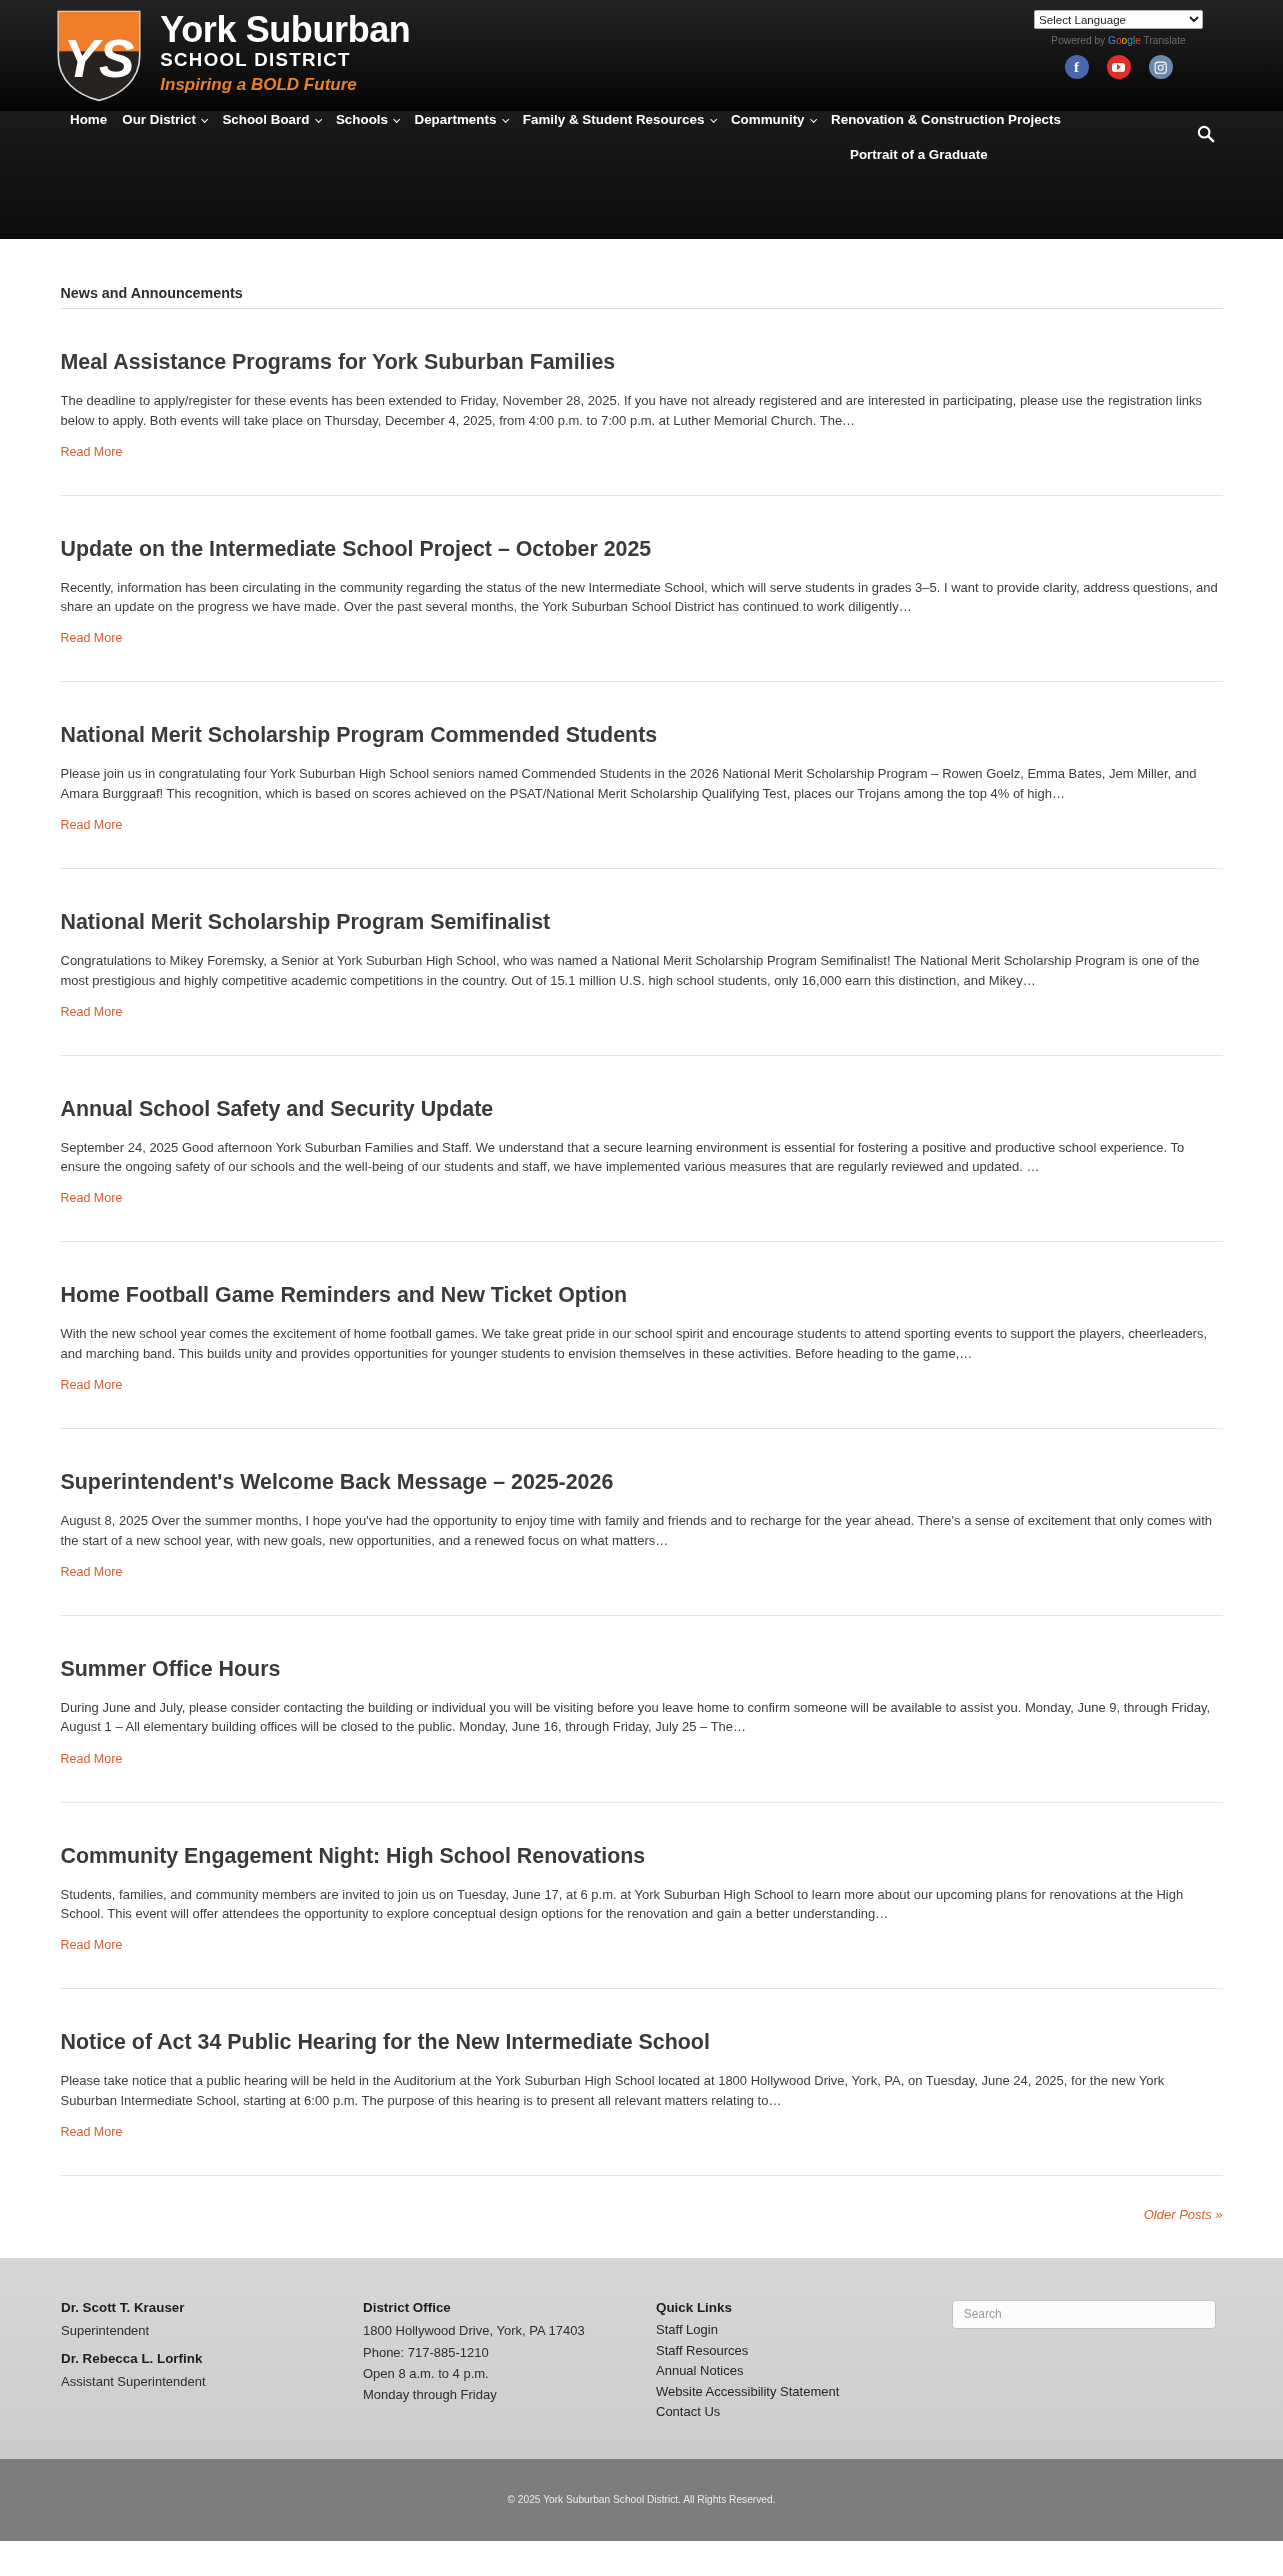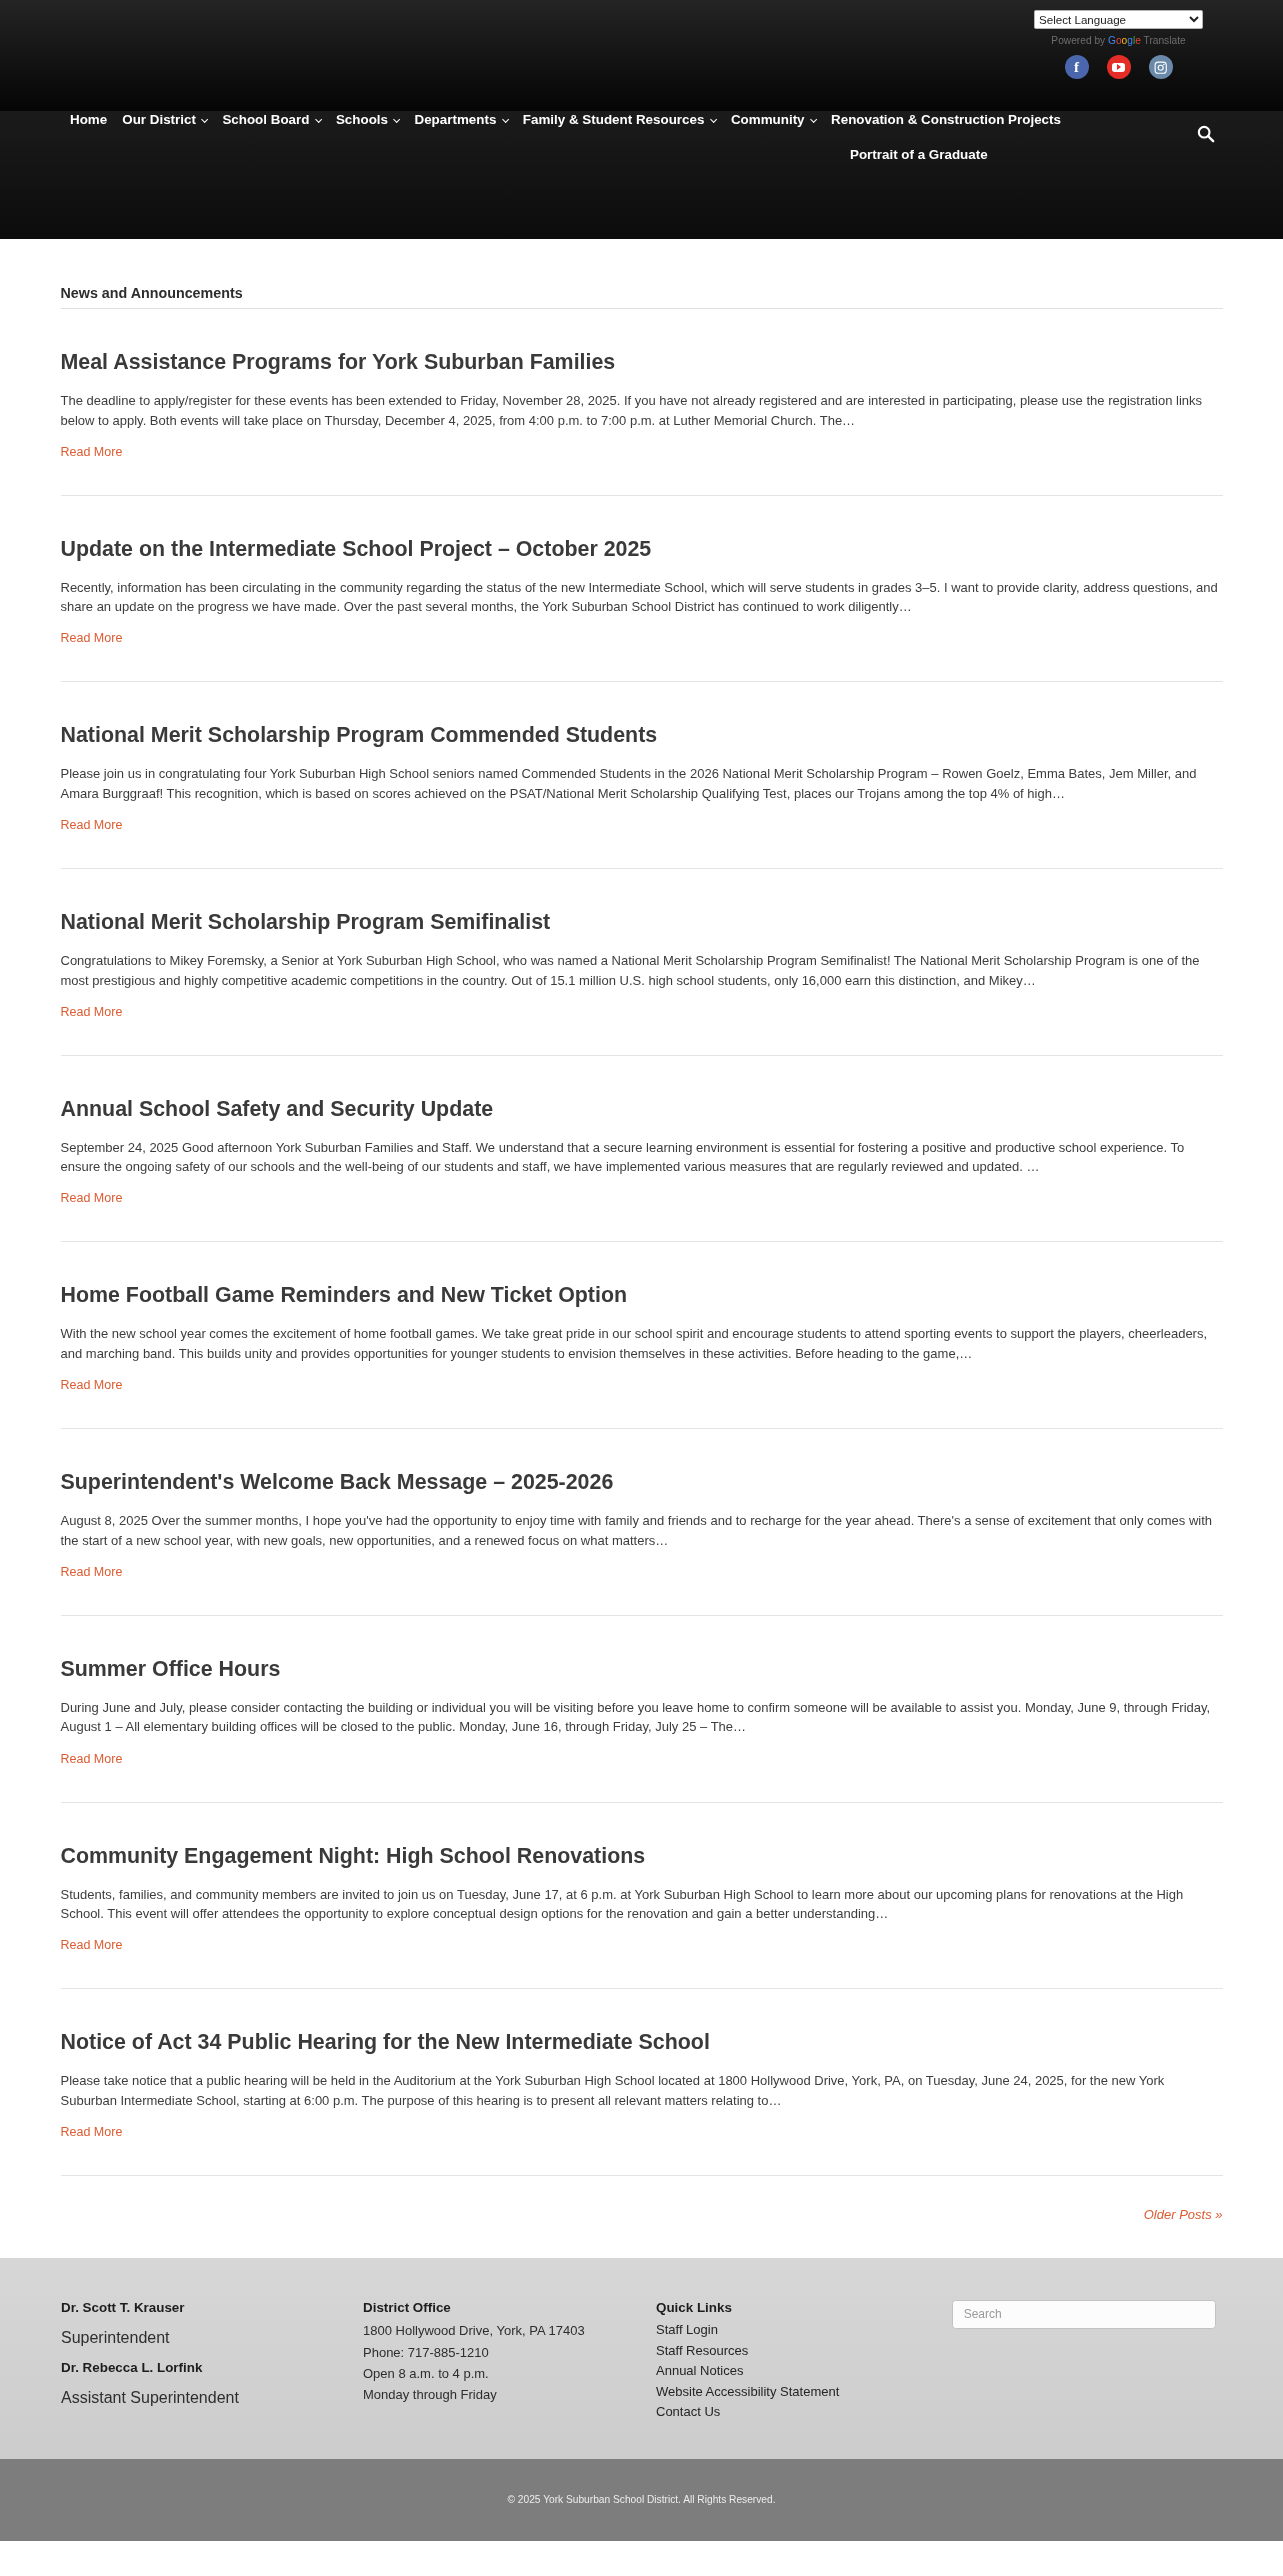--- a/index.html
+++ b/index.html
@@ -94,41 +94,58 @@
 
   
   .site-footer {
     background:linear-gradient(#d7d7d7, #cccccc);
     min-height:183px;
     padding:42px 61px 36px;
     display:grid;
     grid-template-columns:302px 293px 296px auto;
   }
   .f-name { font-size:13.4px; font-weight:700; color:#1d1d1d; }
-  .f-role { font-size:16px; color:#2e2e2e; margin-top:14px; }
+  .f-role { font-size:13px; color:#2e2e2e; margin-top:8px; }
   .f-person + .f-person { margin-top:13.4px; }
   .f-title { font-size:13.4px; font-weight:700; color:#1d1d1d; margin-bottom:5.3px; }
   .f-line { font-size:13px; color:#2e2e2e; line-height:21.4px; }
   .f-link { display:block; font-size:13px; color:#252525; line-height:20.5px; }
   .footer-search {
     width:264px; height:29px; border:0.9px solid #c2c2c2; border-radius:3.6px;
     background:#fcfcfc; padding:0 10.7px; font-size:12px; color:#444;
     font-family:"Liberation Sans",sans-serif;
   }
   .footer-search::placeholder { color:#9a9a9a; }
   .bottom-bar {
     height:82px; background:#7d7d7d;
     display:flex; align-items:center; justify-content:center;
   }
   .copyright { color:#ededed; font-size:10.2px; }
 </style>
 </head>
 <body>
 
 <header class="site-header">
+  <div class="logo-wrap">
+    <svg class="shield" width="94" height="93" viewBox="0 0 104 112">
+      <defs>
+        <clipPath id="shieldClip">
+          <path d="M3 3 h98 v54 c0 29 -23 47 -49 53 c-26 -6 -49 -24 -49 -53 Z"></path>
+        </clipPath>
+      </defs>
+      <path d="M3 3 h98 v54 c0 29 -23 47 -49 53 c-26 -6 -49 -24 -49 -53 Z" fill="#262320" stroke="#d8d8d8" stroke-width="2"></path>
+      <rect x="3" y="3" width="98" height="48" fill="#ef7d2a" clip-path="url(#shieldClip)"></rect>
+      <text x="52" y="82" text-anchor="middle" font-family="Liberation Sans, sans-serif" font-size="64" font-weight="bold" font-style="italic" fill="#ffffff">YS</text>
+    </svg>
+    <div class="brand-text">
+      <div class="brand-name">York Suburban</div>
+      <div class="brand-sub">SCHOOL DISTRICT</div>
+      <div class="brand-tagline">Inspiring a BOLD Future</div>
+    </div>
+  </div>
 
   <div class="header-right">
     <select class="lang-select">
       <option>Select Language</option>
     </select>
     <div class="translate-credit"><span>Powered by</span>
       <span><span class="g-blue">G</span><span class="g-red">o</span><span class="g-yellow">o</span><span class="g-blue">g</span><span class="g-green">l</span><span class="g-red">e</span></span>
       <span>Translate</span>
     </div>
     <div class="social-row">

